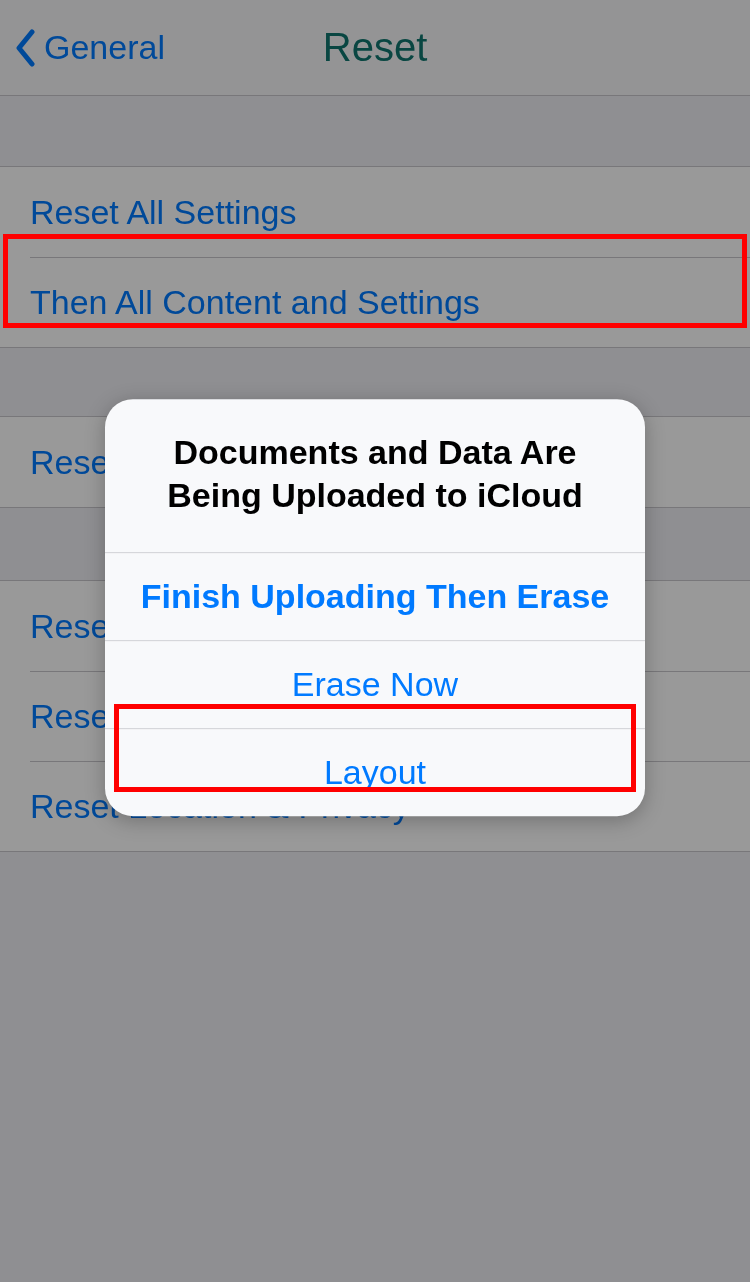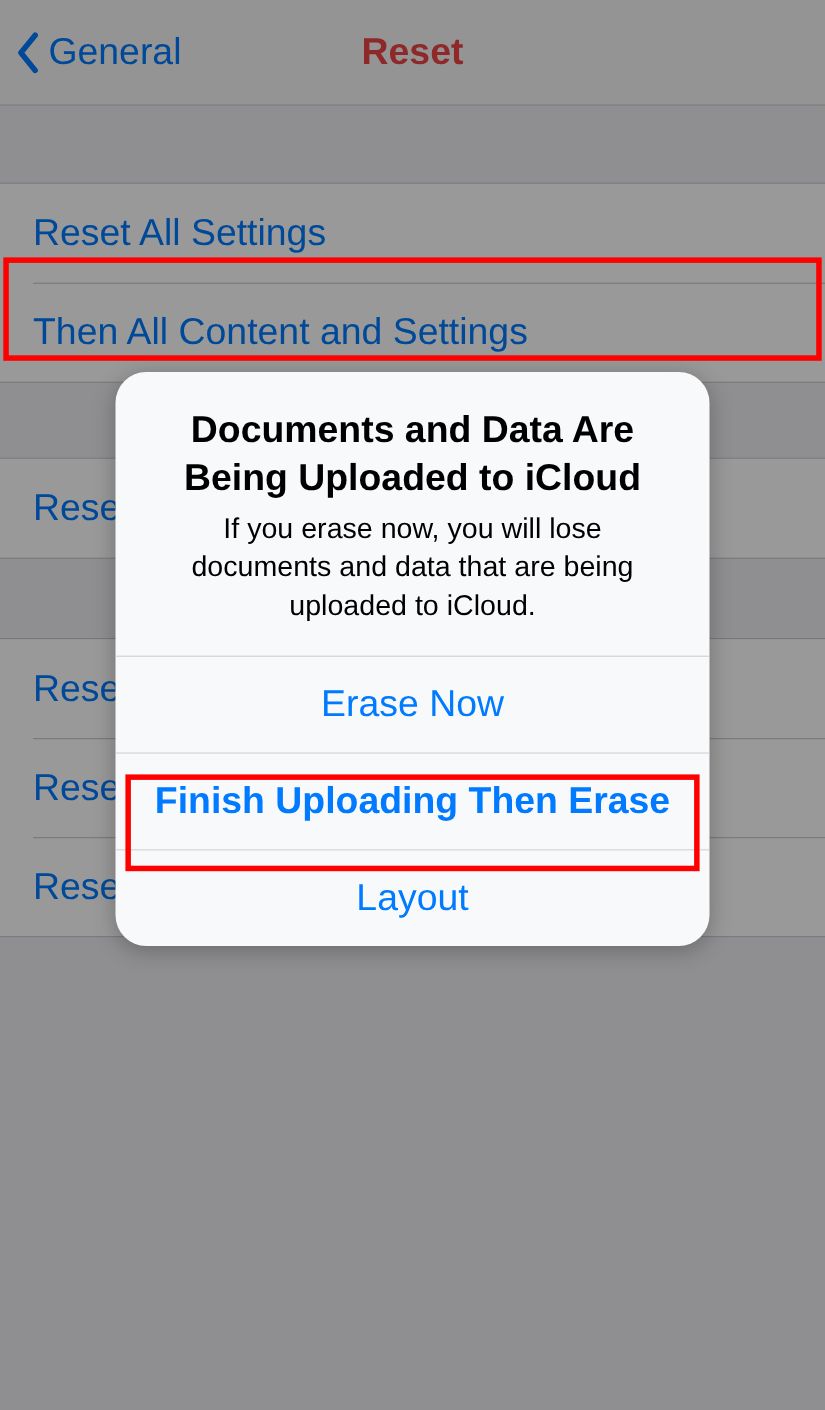--- a/index.html
+++ b/index.html
@@ -21,23 +21,23 @@
       padding-left:14px;
       color:#007aff;
       font-size:34px;
       font-weight:400;
     }
     .nav-back svg { width:22px; height:38px; margin-right:8px; }
     .nav-title {
       position:absolute;
       left:0; right:0;
       text-align:center;
-      font-size:34px;
-      font-weight:700;
-      color:#ef4444;
+      font-size:40px;
+      font-weight:400;
+      color:#0f766e;
       pointer-events:none;
     }
 
     
     .spacer { height:70px; }
     .group { background:#ffffff; border-top:1px solid #c8c7cc; border-bottom:1px solid #c8c7cc; }
     .cell {
       min-height:90px;
       padding:0 30px;
       display:flex;
@@ -156,28 +156,27 @@
   <div class="cell">
     <span>Reset Location &amp; Privacy</span>
   </div>
 </div>
 
 <div class="dim"></div>
 
 <div class="alert">
   <div class="alert-body">
     <div class="alert-title">Documents and Data Are Being Uploaded to iCloud</div>
-    <div class="alert-message">If you erase now, you will lose documents and data that are being uploaded to iCloud.</div>
   </div>
   <div class="alert-buttons">
+    <div class="alert-btn bold">
+      <span>Finish Uploading Then Erase</span>
+    </div>
     <div class="alert-btn">
       <span>Erase Now</span>
-    </div>
-    <div class="alert-btn bold">
-      <span>Finish Uploading Then Erase</span>
     </div>
     <div class="alert-btn">
       <span>Layout</span>
     </div>
   </div>
 </div>
 
 <div class="callout" style="left:3px; top:234px; width:744px; height:94px;"></div>
 <div class="callout" style="left:114px; top:704px; width:522px; height:88px;"></div>
 

